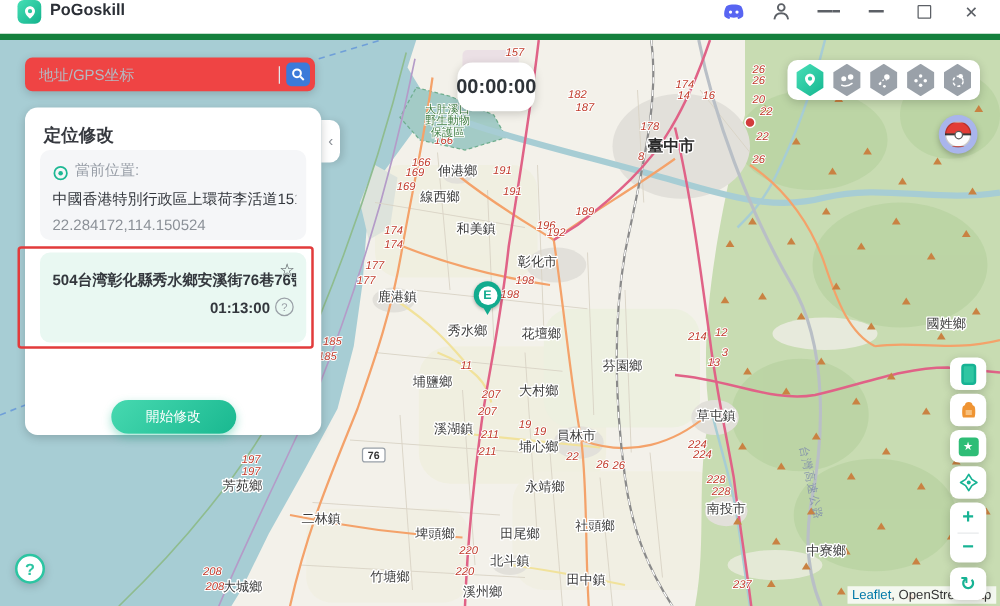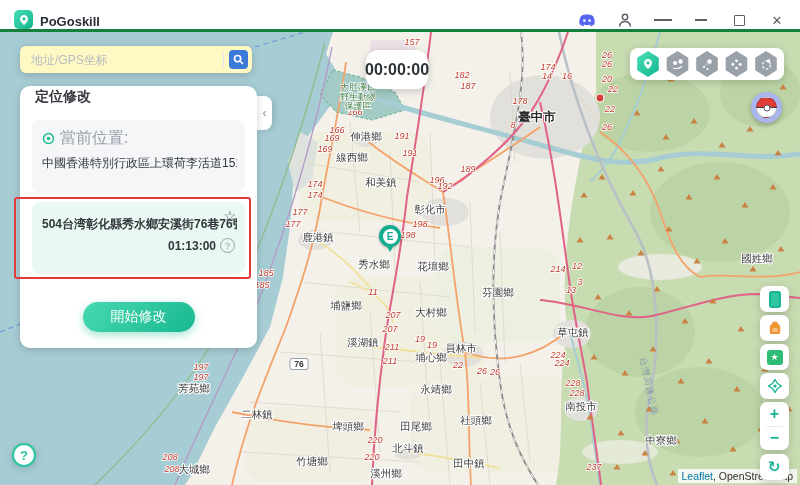--- a/index.html
+++ b/index.html
@@ -1,19 +1,19 @@
 <!DOCTYPE html>
 <html><head>
 <meta charset="utf-8">
 <style>
   html,body{margin:0;padding:0;width:800px;height:485px;overflow:hidden;
     font-family:"Liberation Sans","DejaVu Sans",sans-serif;background:#fff;position:relative}
   
   .titlebar{position:absolute;top:0;left:0;right:0;height:32px;background:#fff;
-    border-bottom:3px solid #15803d;display:flex;align-items:flex-end;padding:0 14px;box-sizing:border-box;z-index:40}
+    border-bottom:5px solid #15803d;display:flex;align-items:flex-start;padding:0 14px;box-sizing:border-box;z-index:40}
   .logo{width:19px;height:19px;border-radius:5px;background:linear-gradient(135deg,#46dfb5,#13b28c);
     display:flex;align-items:center;justify-content:center;margin-right:7px}
   .app-title{font-size:13px;font-weight:bold;color:#2b2f36}
   .tb-spacer{flex:1}
   .tb-icons{display:flex;align-items:center;gap:20px}
   .tb-btn{display:flex;align-items:center;justify-content:center;width:18px;height:18px;cursor:pointer}
   .ham div{width:13px;height:1.6px;background:#5c6066;margin:1.7px 0}
   .min-glyph{width:12px;height:1.8px;background:#5c6066}
   .max-glyph{width:9px;height:9px;border:1.6px solid #5c6066;border-radius:1px}
   .close-glyph{font-size:13px;color:#5c6066;line-height:1}
@@ -21,56 +21,56 @@
   .map{position:absolute;top:32px;left:0;right:0;bottom:0;background:#f3f1ea;z-index:1}
   .map svg{display:block;width:100%;height:100%}
   .town{font-size:10.5px;fill:#3c3c3c;text-anchor:middle;paint-order:stroke;stroke:#fff;stroke-width:2.2px;stroke-linejoin:round;font-family:"Liberation Sans",sans-serif}
   .town.big{font-size:12.5px;font-weight:bold;fill:#2b2b2b}
   .roadnum{font-size:9px;font-style:italic;fill:#c03a2b;text-anchor:middle;paint-order:stroke;stroke:#fff;stroke-width:1.5px;font-family:"Liberation Sans",sans-serif}
   .arealabel{font-size:9px;fill:#3e7d42;text-anchor:middle;paint-order:stroke;stroke:#fff;stroke-width:1.3px}
   .badge-num{font-size:8.5px;fill:#333;text-anchor:middle;font-weight:bold}
   .fwy{font-size:9px;fill:#8796ab;text-anchor:middle;letter-spacing:1px}
   
   .shadowbox{box-shadow:0 2px 8px rgba(0,0,0,.18)}
-  .searchbar{position:absolute;left:20px;top:46px;width:232px;height:27px;background:#fef9c3;border-radius:6px;
+  .searchbar{position:absolute;left:20px;top:46px;width:232px;height:27px;background:#ef4444;border-radius:6px;
     display:flex;align-items:center;z-index:30;padding:0 4px 0 9px;box-sizing:border-box}
   .searchbar input{flex:1;border:none;outline:none;font-size:12px;color:#333;min-width:0;background:transparent;font-family:"Liberation Sans",sans-serif}
   .searchbar input::placeholder{color:#b4bac2}
   .search-divider{width:1px;height:14px;background:#e3e6ea;margin:0 5px}
   .search-btn{width:19px;height:19px;background:#3b7ad9;border-radius:4px;display:flex;align-items:center;justify-content:center;cursor:pointer}
   .timer{position:absolute;left:366px;top:50px;width:62px;height:39px;background:#fff;border-radius:12px;
     display:flex;align-items:center;justify-content:center;font-size:16px;font-weight:bold;color:#2e3338;z-index:30}
   .mode-toolbar{position:absolute;left:630px;top:48px;width:154px;height:32px;background:#fff;border-radius:8px;
     display:flex;align-items:center;justify-content:space-between;padding:0 6px;box-sizing:border-box;z-index:30}
   .hex{width:24px;height:26px;clip-path:polygon(50% 0%,95% 26%,95% 74%,50% 100%,5% 74%,5% 26%);
     background:#9aa1a9;display:flex;align-items:center;justify-content:center;cursor:pointer}
   .hex.active{background:linear-gradient(135deg,#49e0b8,#14b58f)}
   
   .panel{position:absolute;left:20px;top:86px;width:237px;height:262px;background:#fff;border-radius:10px;z-index:20}
-  .panel-title{position:absolute;left:15px;top:2px;font-size:14px;font-weight:bold;color:#36393f}
+  .panel-title{position:absolute;left:15px;top:14px;font-size:14px;font-weight:bold;color:#36393f}
   .collapse-tab{position:absolute;left:257px;top:96px;width:15px;height:34px;background:#fff;border-radius:0 8px 8px 0;
     box-shadow:3px 1px 6px rgba(0,0,0,.12);display:flex;align-items:center;justify-content:center;
     color:#8a8f96;font-size:12px;cursor:pointer;z-index:19}
   .loc-card{position:absolute;left:12px;width:213px;height:72px;border-radius:8px;padding:8px 10px;box-sizing:border-box}
   .loc-card.current{top:34px;background:#f5f6f8}
   .loc-card.dest{top:116px;background:#e9f8f2}
-  .label-row{display:flex;align-items:center;gap:5px;font-size:16px}
+  .label-row{display:flex;align-items:flex-end;gap:5px;font-size:12px}
   .label-row .lbl{color:#989ea7}
   .dest .label-row .lbl{color:#1db894}
   .addr{margin-top:6px;font-size:12px;color:#33373d;white-space:nowrap;overflow:hidden;width:195px}
   .dest .addr{font-weight:bold;width:195px}
   .coords-row{margin-top:5px;font-size:12px;color:#8b9097;display:flex;align-items:center}
   .eta{margin-left:auto;color:#33373d;font-weight:bold;font-size:12px}
   .qmark{width:13px;height:13px;border:1px solid #9aa0a7;border-radius:50%;color:#9aa0a7;font-size:9px;
     display:flex;align-items:center;justify-content:center;margin-left:4px;cursor:pointer}
   .fav-star{position:absolute;right:9px;top:7px;font-size:14px;color:#4a4f55;cursor:pointer;line-height:1}
   .distance-row{position:absolute;left:12px;top:196px;width:213px;height:26px;background:#f5f6f8;border-radius:6px;
     display:flex;align-items:center;gap:6px;padding:0 10px;box-sizing:border-box;font-size:13px;font-weight:bold;color:#33373d}
-  .start-btn{position:absolute;left:50%;transform:translateX(-50%);top:216px;padding:6px 28px;border:none;
-    background:linear-gradient(135deg,#47d9b0,#19b890);color:#fff;font-size:14px;border-radius:15px;cursor:pointer;
+  .start-btn{position:absolute;left:50%;transform:translateX(-50%);top:234px;padding:6px 28px;border:none;
+    background:linear-gradient(135deg,#47d9b0,#19b890);color:#fff;font-size:11px;border-radius:15px;cursor:pointer;
     box-shadow:0 3px 8px rgba(25,184,144,.4);font-family:Liberation Sans, sans-serif}
   .highlight-box{position:absolute;left:14px;top:197px;width:233px;height:78px;border:2px solid #e23b3b;border-radius:3px;z-index:25;pointer-events:none}
   
   .dest-marker{position:absolute;left:379px;top:225px;width:22px;height:22px;background:#12ab8e;border-radius:50%;
     display:flex;align-items:center;justify-content:center;z-index:10;cursor:pointer;box-shadow:0 1px 3px rgba(0,0,0,.3)}
   .dest-marker .inner{width:15px;height:15px;background:#fff;border-radius:50%;display:flex;align-items:center;justify-content:center;
     font-size:10px;font-weight:bold;color:#12ab8e}
   .dest-marker .tail{position:absolute;top:20px;left:7px;width:0;height:0;border-left:4px solid transparent;
     border-right:4px solid transparent;border-top:7px solid #12ab8e}
   .pokeball-marker{position:absolute;left:751px;top:92px;width:31px;height:31px;border-radius:50%;background:#a9b5ec;
@@ -463,20 +463,23 @@
 
   <div class="loc-card current">
     <div class="label-row">
       <svg width="13" height="13" viewBox="0 0 13 13" fill="none" stroke="#1db894">
           <circle cx="6.5" cy="6.5" r="5" stroke-width="1.4"></circle>
           <circle cx="6.5" cy="6.5" r="1.8" fill="#1db894" stroke="none"></circle>
         </svg>
       <span class="lbl">當前位置:</span>
     </div>
     <div class="addr">中國香港特別行政區上環荷李活道151號Iz...</div>
+    <div class="coords-row">
+        <span>22.284172,114.150524</span>
+      </div>
   </div>
 
   <div class="loc-card dest">
     <span class="fav-star">☆</span>
     <div class="addr">504台湾彰化縣秀水鄉安溪街76巷76號</div>
     <div class="coords-row">
       <span class="eta">01:13:00</span>
       <span class="qmark">?</span>
     </div>
   </div>

